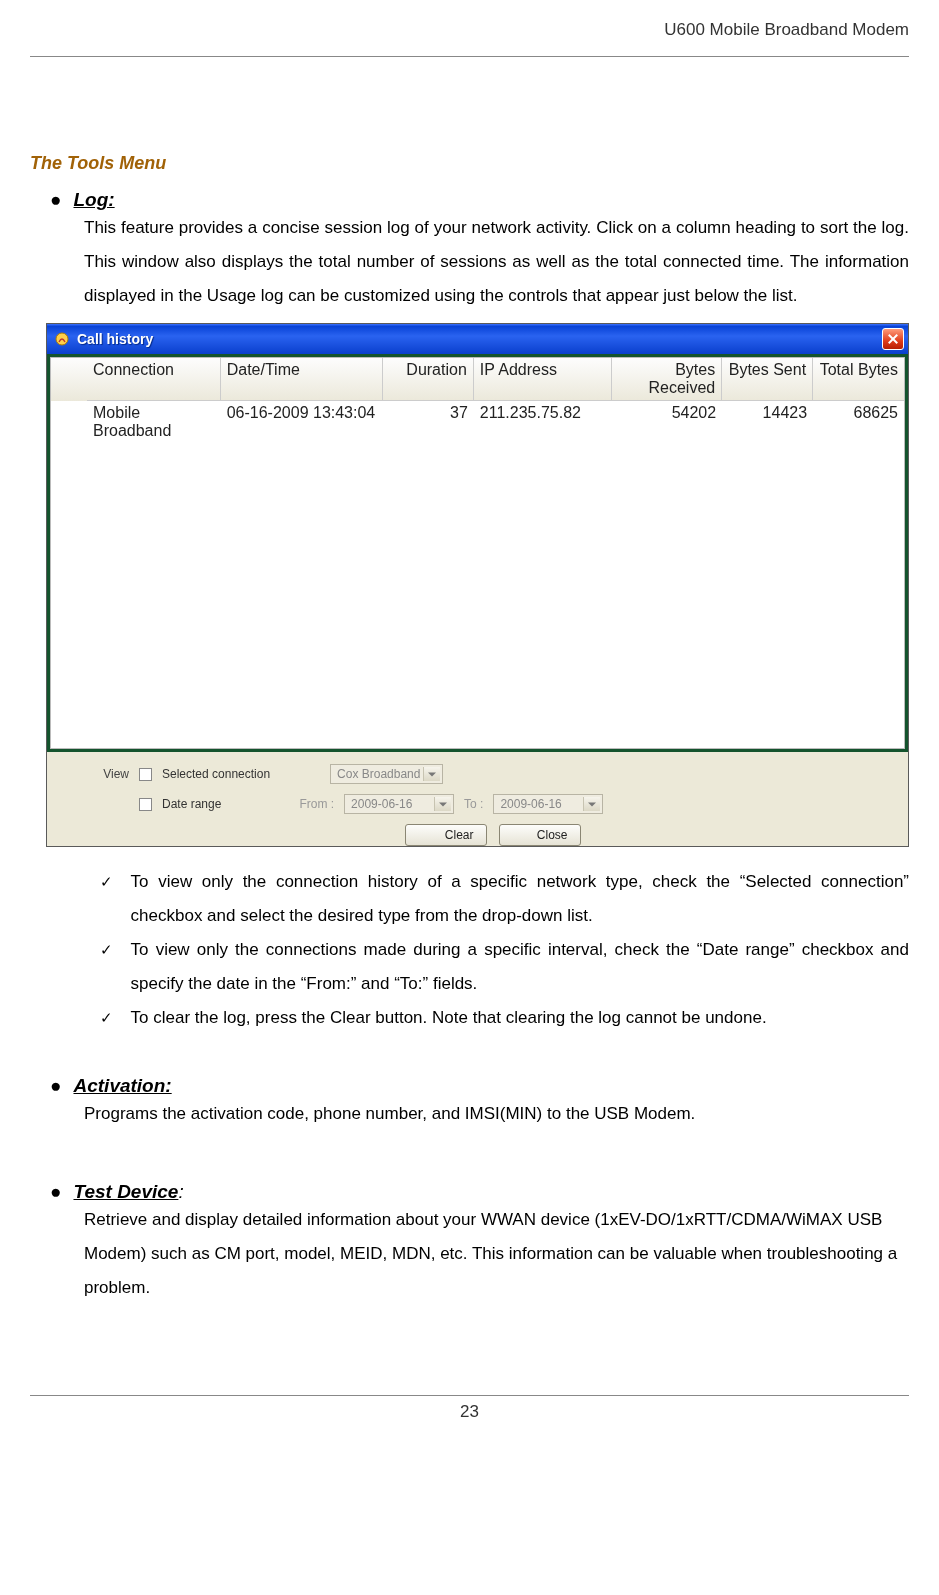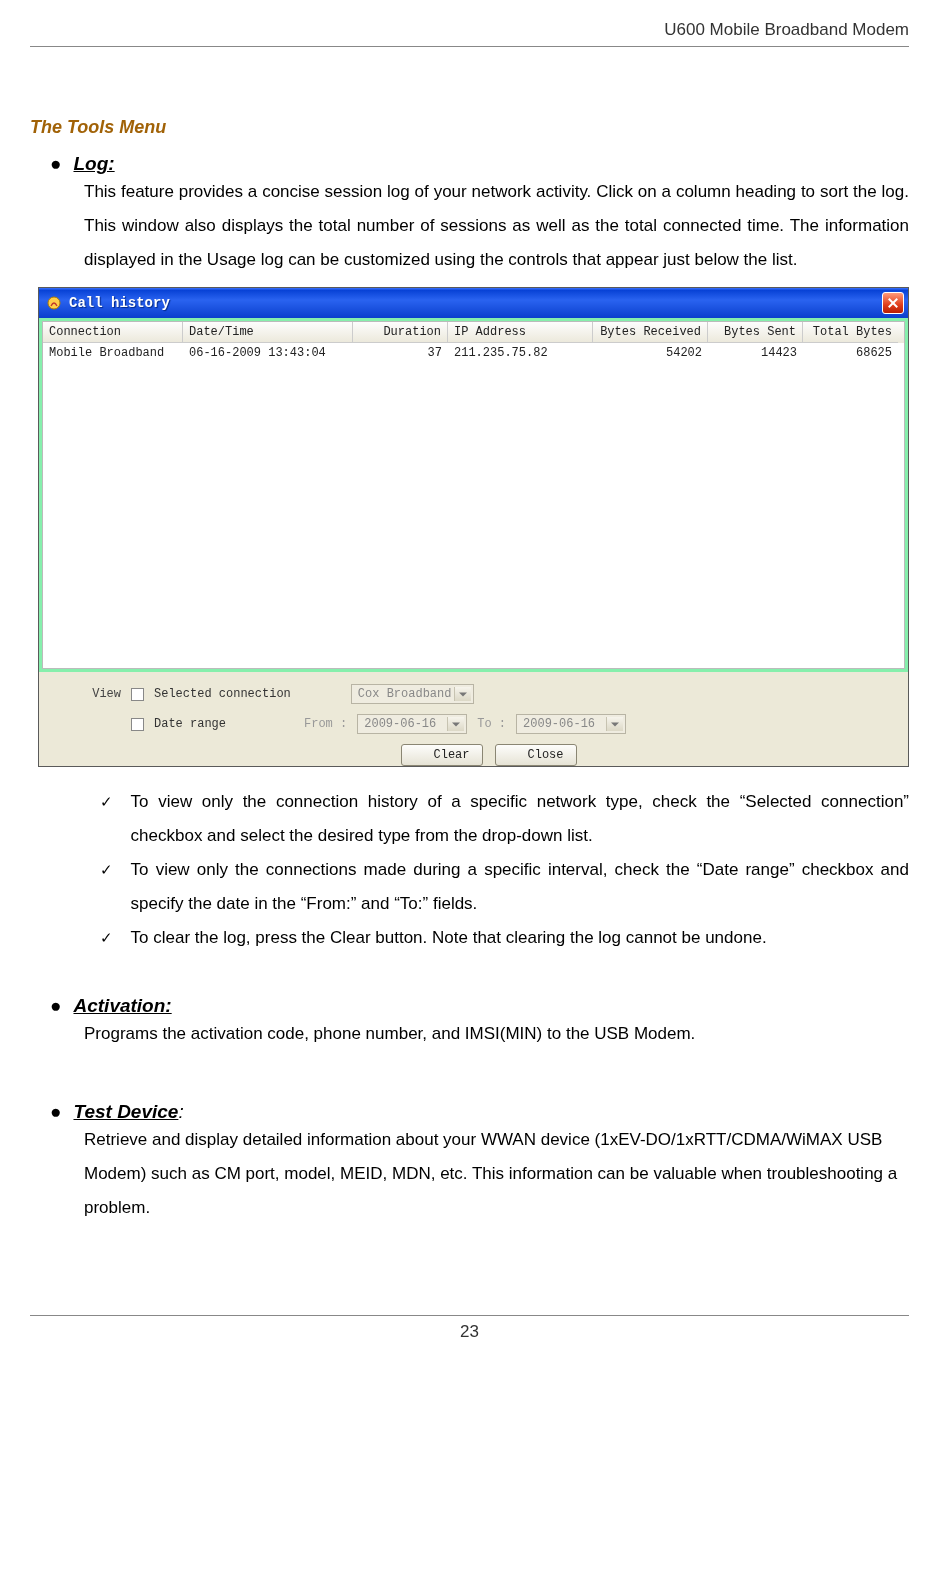--- a/index.html
+++ b/index.html
@@ -9,22 +9,22 @@
     font-family: Verdana, Geneva, sans-serif;
     background: #fff;
     color: #000;
     width: 939px;
   }
   .page {
     padding: 20px 30px 15px 30px;
   }
   .header-row {
     border-bottom: 1px solid #888;
-    padding-bottom: 6px;
-    margin-bottom: 70px;
+    padding-bottom: 16px;
+    margin-bottom: 96px;
     text-align: right;
     font-size: 17px;
     color: #333;
   }
   .section-title {
     font-family: Verdana, Geneva, sans-serif;
     font-style: italic;
     font-weight: bold;
     color: #a16207;
     font-size: 18px;
@@ -68,24 +68,24 @@
   }
   .check-mark {
     flex-shrink: 0;
     font-size: 15px;
     line-height: 2.2;
   }
   .check-body { flex: 1; }
 
   
   .window {
-    margin: 10px 0 12px 8px;
+    margin: 10px 0 12px 16px;
     border: 1px solid #5a5a5a;
-    background: #86efac;
-    font-family: Liberation Mono, monospace;
+    background: #14532d;
+    font-family: Liberation Sans, sans-serif;
   }
   .titlebar {
     display: flex;
     align-items: center;
     height: 30px;
     background: linear-gradient(to bottom, #3b72ff 0%, #0842d6 8%, #2a63f0 40%, #0a3fcd 100%);
     padding: 0 4px 0 6px;
     color: #fff;
   }
   .titlebar-icon {
@@ -117,21 +117,22 @@
   .close-btn::before { transform: rotate(45deg); }
   .close-btn::after  { transform: rotate(-45deg); }
 
   .table-wrap {
     background: #fff;
     border: 1px solid #bbb;
     margin: 3px;
   }
   .thead, .trow {
     display: flex;
-    font-size: 12px;
+    font-size: 16px;
+    padding-left: 36px;
   }
   .thead { background: linear-gradient(to bottom, #fdfdfd, #ebe8da); }
   .th {
     border-right: 1px solid #ccc;
     border-bottom: 1px solid #ccc;
     padding: 3px 6px;
     color: #222;
   }
   .td {
     padding: 3px 6px;

